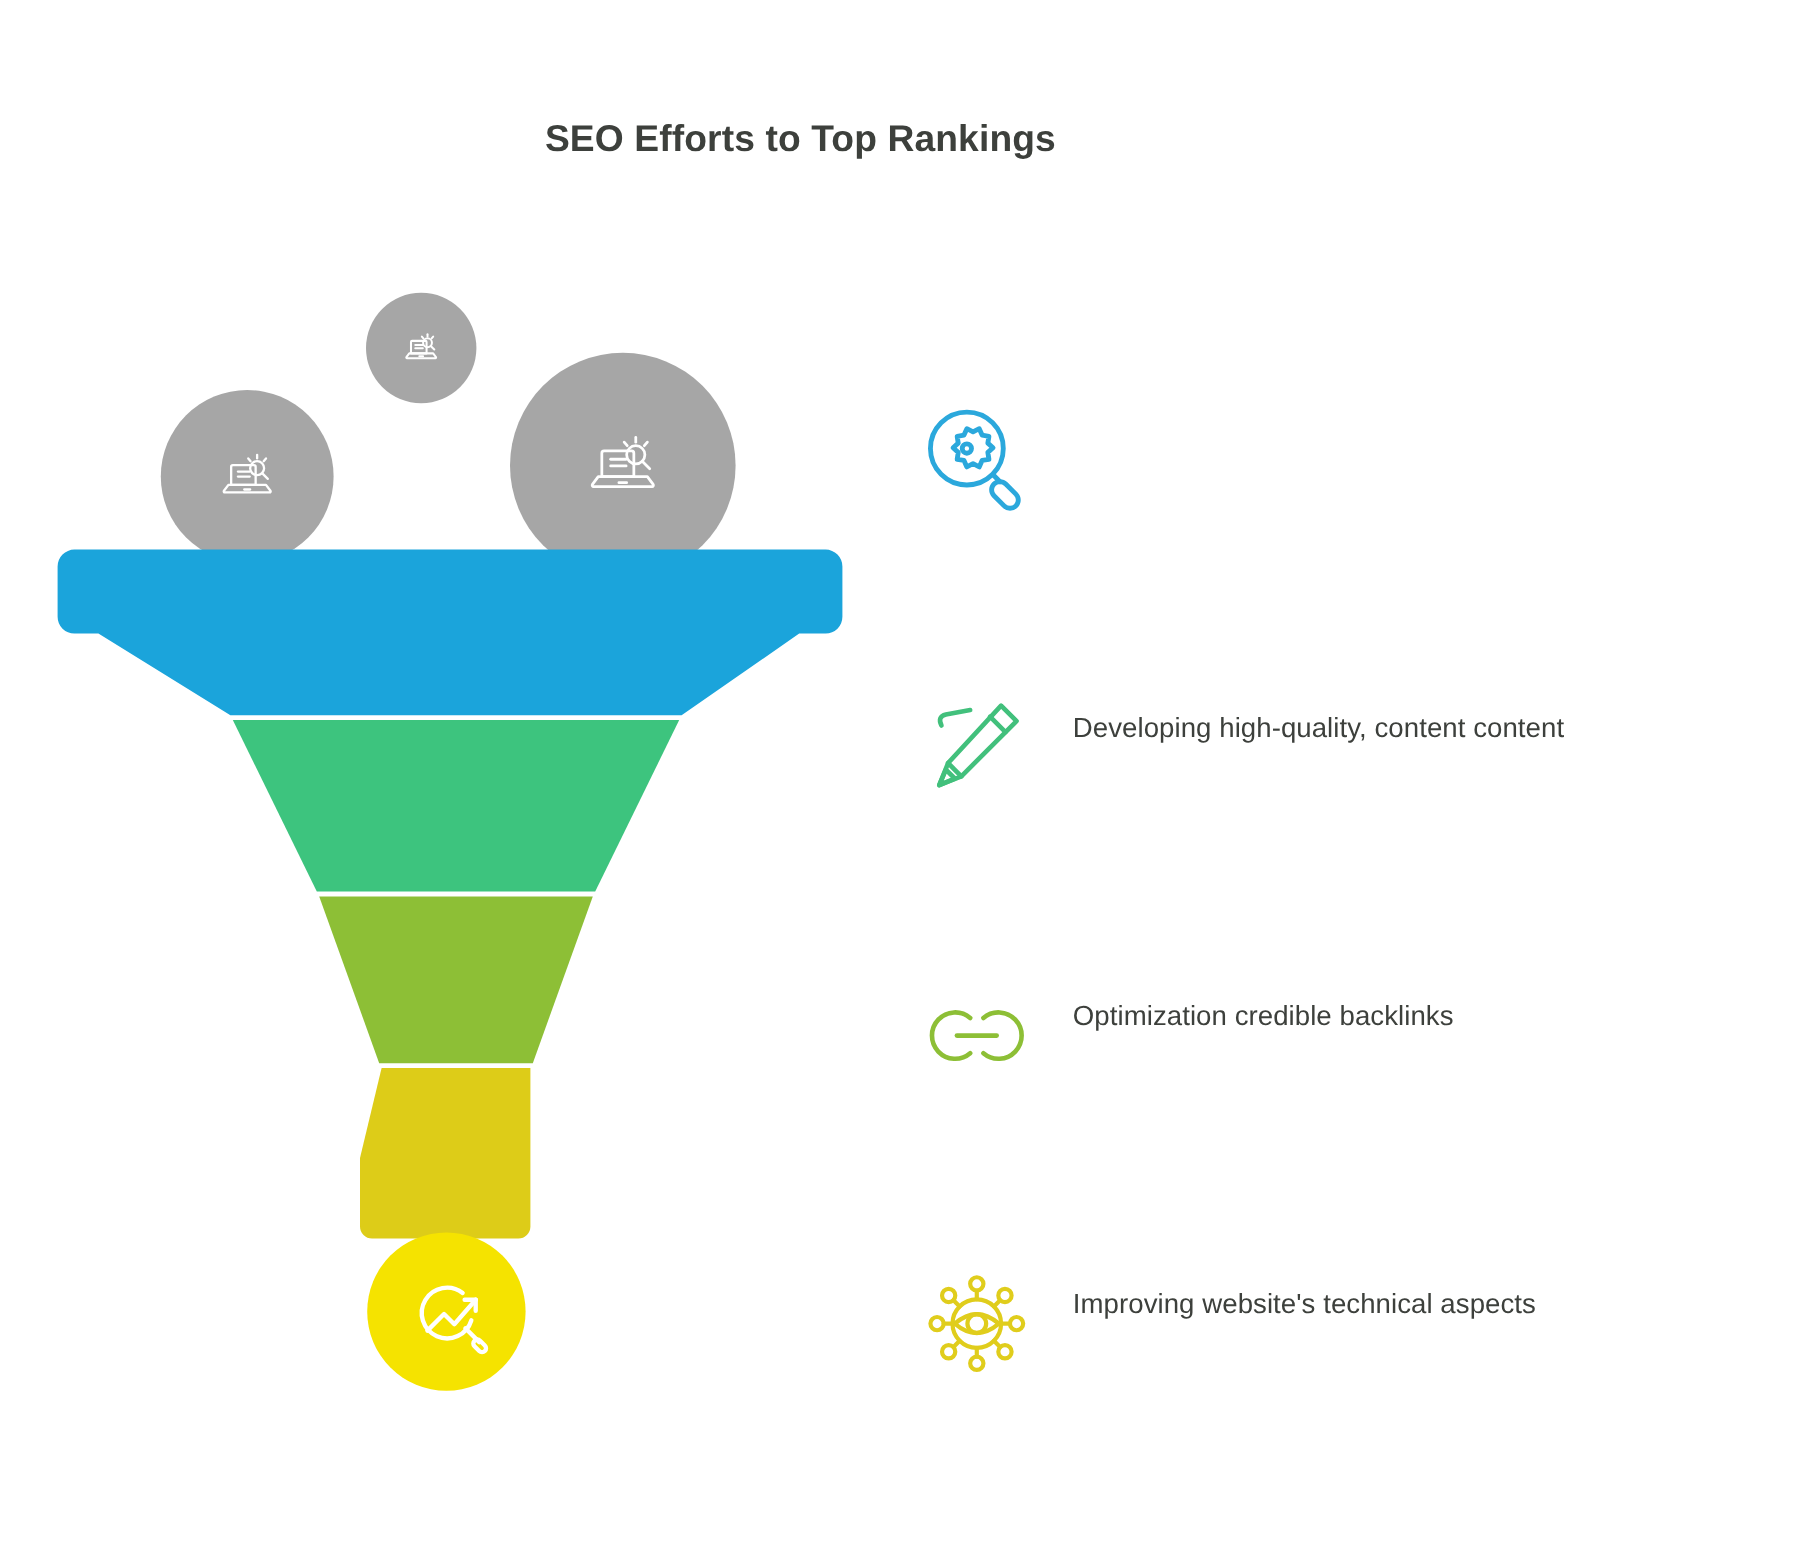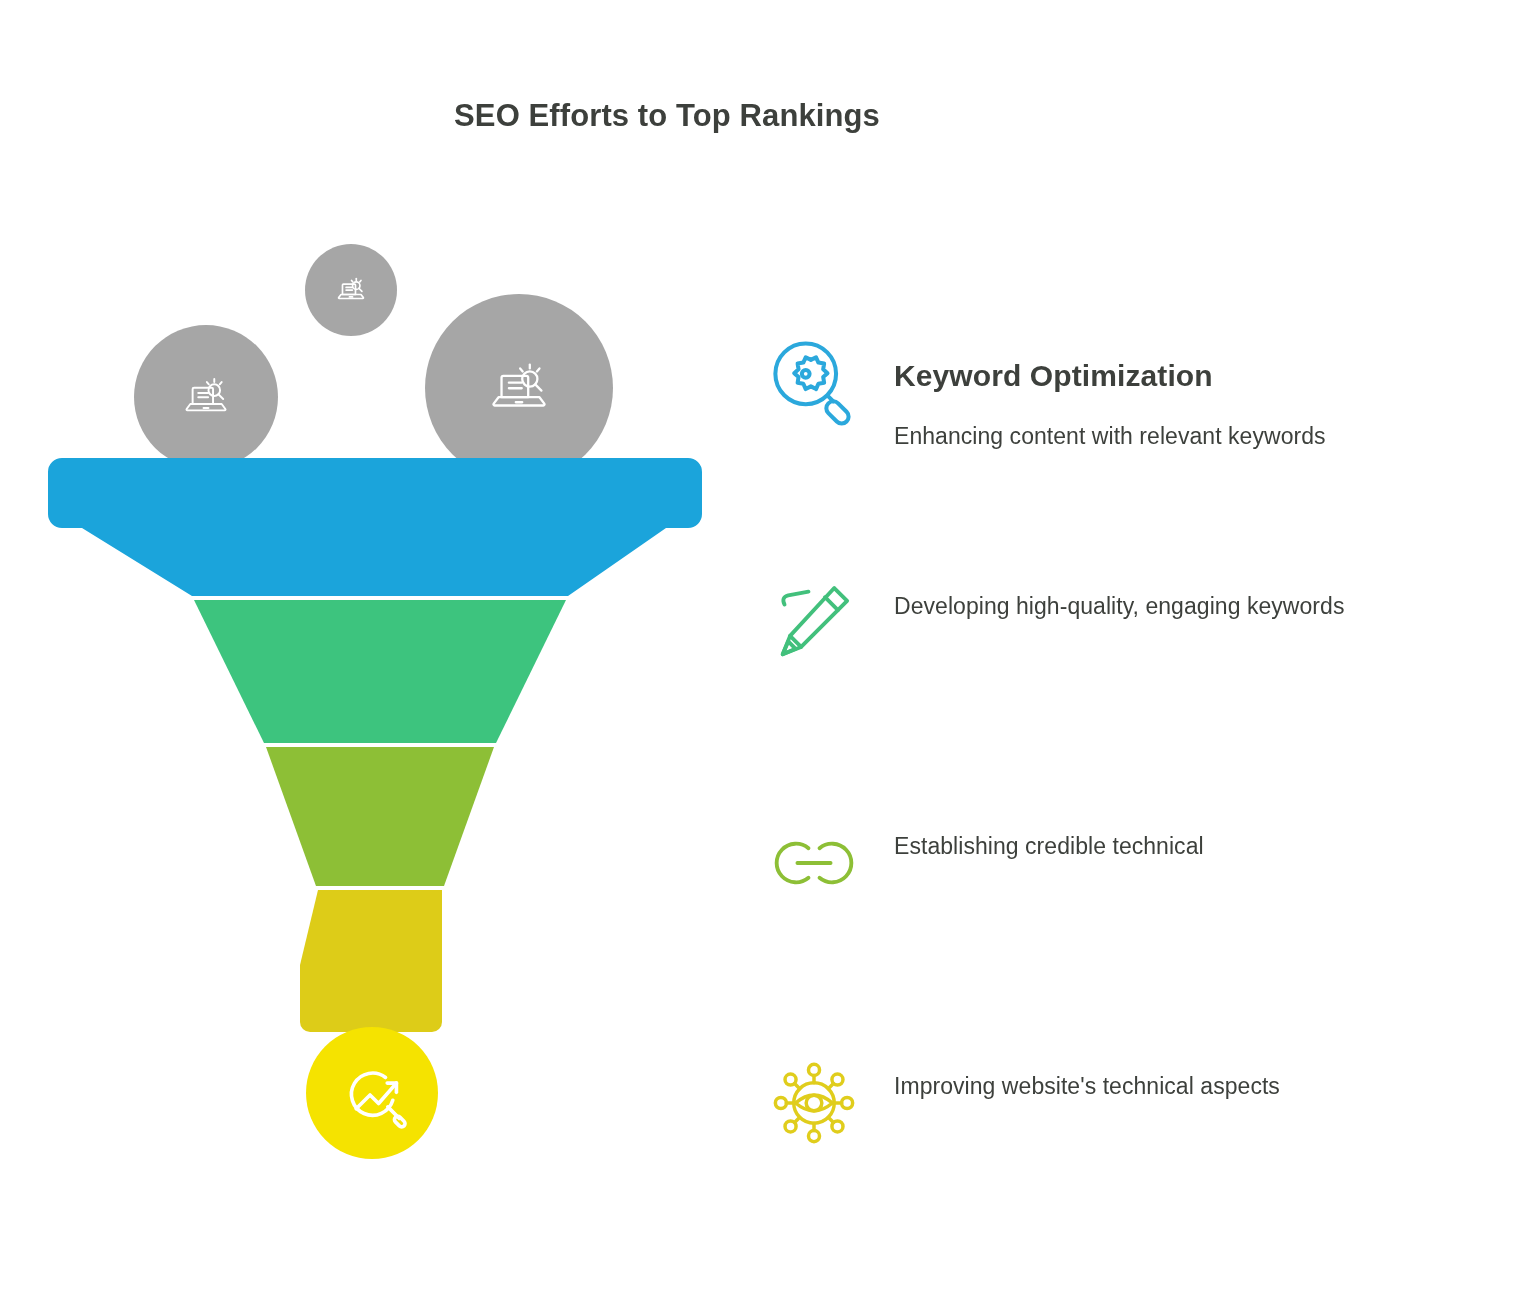--- a/index.html
+++ b/index.html
@@ -187,51 +187,47 @@
   <div class="step-row">
     <div class="step-icon">
       <svg viewBox="0 0 100 100" width="92" height="92" fill="none" stroke="#2ba8dc" stroke-width="4.4" stroke-linecap="round" stroke-linejoin="round">
         <circle cx="41" cy="40" r="33"></circle>
         <path d="M41 22 l5.6 2.9 5.6 -2.9 2.6 5.8 6.2 1.1 -1 6.2 4.7 4.2 -4.7 4.2 1 6.2 -6.2 1.1 -2.6 5.8 -5.6 -2.9 -5.6 2.9 -2.6 -5.8 -6.2 -1.1 1 -6.2 -4.7 -4.2 4.7 -4.2 -1 -6.2 6.2 -1.1 z"></path>
         <circle cx="41" cy="40" r="4.2"></circle>
         <path d="M65 64 l6 6"></path>
         <rect x="68" y="68" width="15" height="28" rx="7.5" transform="rotate(-45 75.5 82)"></rect>
       </svg>
     </div>
-    <div class="step-text">
-      <div class="step-title">Keyword Optimization</div>
-      <div class="step-desc">Enhancing content with relevant keywords</div>
-    </div>
   </div>
 
   <div class="step-row">
     <div class="step-icon">
       <svg viewBox="0 0 100 100" width="92" height="92" fill="none" stroke="#42c07c" stroke-width="4.2" stroke-linecap="round" stroke-linejoin="round">
         <path d="M72 12 L86 26 L36 76 L16 84 L24 64 Z"></path>
         <path d="M62 22 L76 36"></path>
         <path d="M24 64 L36 76"></path>
         <path d="M16 84 L22 70 L30 78 Z"></path>
         <path d="M18 30 q-4 -8 4 -10 l22 -4"></path>
       </svg>
     </div>
     <div class="step-text">
-      <div class="step-desc">Developing high-quality, engaging keywords</div>
+      <div class="step-desc">Developing high-quality, content content</div>
     </div>
   </div>
 
   <div class="step-row">
     <div class="step-icon">
       <svg viewBox="0 0 100 100" width="92" height="92" fill="none" stroke="#8dbf36" stroke-width="4.2" stroke-linecap="round" stroke-linejoin="round">
         <path d="M44 34 a21 21 0 1 0 0 32"></path>
         <path d="M56 34 a21 21 0 1 1 0 32"></path>
         <path d="M32 50 h36"></path>
       </svg>
     </div>
     <div class="step-text">
-      <div class="step-desc">Establishing credible technical</div>
+      <div class="step-desc">Optimization credible backlinks</div>
     </div>
   </div>
 
   <div class="step-row">
     <div class="step-icon">
       <svg viewBox="0 0 100 100" width="92" height="92" fill="none" stroke="#e0cd1c" stroke-width="3.8" stroke-linecap="round" stroke-linejoin="round">
         <circle cx="50" cy="50" r="22"></circle>
         <path d="M30 50 q20 -17 40 0 q-20 17 -40 0 z"></path>
         <circle cx="50" cy="50" r="8.5"></circle>
 

